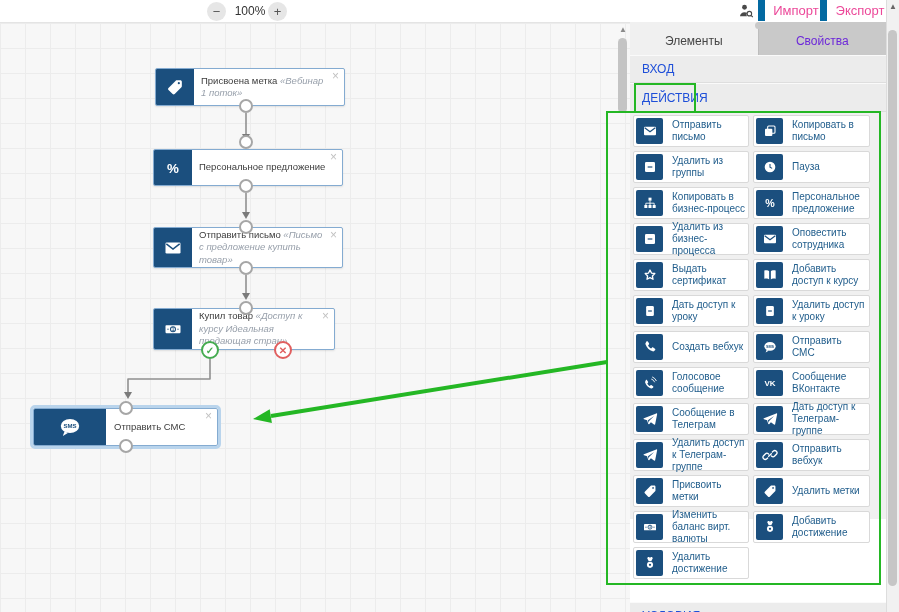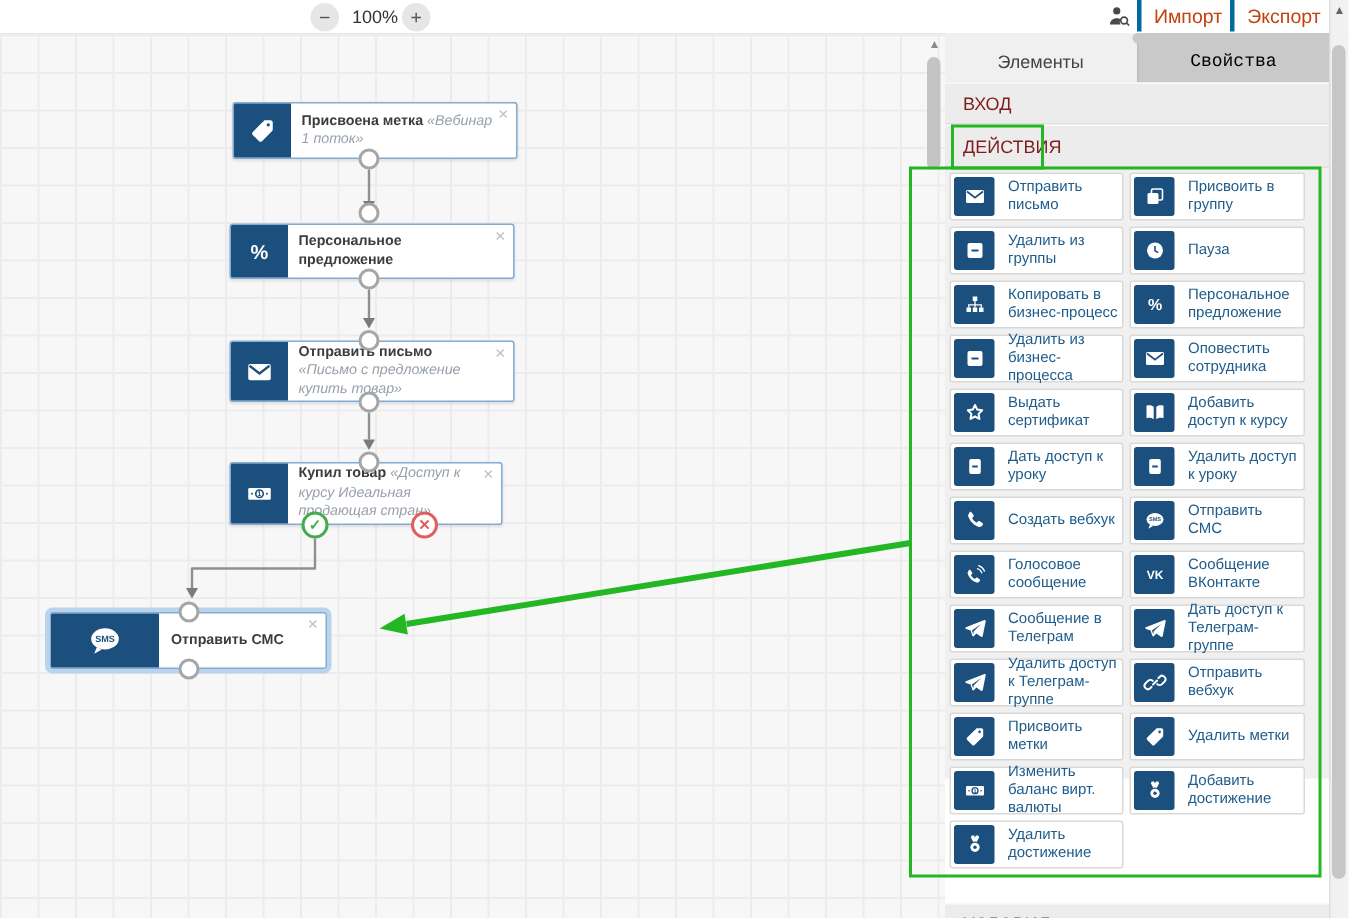--- a/index.html
+++ b/index.html
@@ -8,39 +8,39 @@
 
   
   .topbar{position:absolute;left:0;top:0;width:899px;height:22px;background:#fff;border-bottom:1px solid #e4e4e4;z-index:5;}
   .zoom-btn{position:absolute;top:2px;width:19px;height:19px;border-radius:50%;background:#e6e6e6;color:#555;
     font-size:13px;line-height:19px;text-align:center;cursor:pointer;}
   .zoom-out{left:207px;}
   .zoom-in{left:268px;}
   .zoom-level{position:absolute;left:234px;top:4px;font-size:12px;color:#333;width:32px;text-align:center;}
   .tb-icon{position:absolute;left:736px;top:1px;width:20px;height:20px;}
   .tb-icon svg{width:18px;height:18px;margin:1px;}
-  .tb-btn{position:absolute;top:0;height:21px;line-height:21px;font-size:13px;color:#c2410c;text-align:center;
-    border-left:3px solid #0369a1;cursor:pointer;background:#fff;}
+  .tb-btn{position:absolute;top:0;height:21px;line-height:21px;font-size:13px;color:#ec4899;text-align:center;
+    border-left:7px solid #0369a1;cursor:pointer;background:#fff;}
   .tb-import{left:758px;width:62px;}
   .tb-export{left:820px;width:66px;}
 
   
   .canvas{position:absolute;left:0;top:23px;width:630px;height:589px;background:#f7f7f7;
     background-image:linear-gradient(#ececec 1px,transparent 1px),linear-gradient(90deg,#ececec 1px,transparent 1px);
     background-size:25px 25px;z-index:1;}
   .edges{position:absolute;left:0;top:0;width:630px;height:589px;z-index:2;pointer-events:none;}
 
   .flow-node{position:absolute;background:#fff;border:1px solid #84abd1;border-radius:2px;
     box-shadow:0 1px 2px rgba(0,0,0,.10);box-sizing:border-box;z-index:3;cursor:move;}
   .node-icon{position:absolute;left:0;top:0;bottom:0;width:38px;background:#1b4f7e;display:flex;
     align-items:center;justify-content:center;border-radius:1px 0 0 1px;}
   .node-icon svg{width:20px;height:20px;}
   .node-body{margin:2px 15px 2px 45px;height:calc(100% - 4px);display:flex;flex-direction:column;
     justify-content:center;font-size:9.5px;line-height:12.5px;color:#3c3c3c;}
-  .node-title{font-weight:bold;}
+  .node-title{font-weight:normal;}
   .node-sub{font-style:italic;font-weight:normal;color:#98a0ab;}
   .node-close{position:absolute;top:1px;right:5px;color:#c2c2c2;font-size:12px;line-height:12px;cursor:pointer;}
   .flow-node.sel{outline:3px solid #b9d4ec;}
   .flow-node.sel .node-icon{width:72px;}
   .flow-node.sel .node-icon svg{width:26px;height:26px;}
   .flow-node.sel .node-body{margin-left:80px;}
 
   .port{position:absolute;width:14px;height:14px;border-radius:50%;background:#fff;border:2px solid #a6a6a6;
     box-sizing:border-box;z-index:4;cursor:crosshair;}
   .badge{position:absolute;width:18px;height:18px;border-radius:50%;background:#fff;box-sizing:border-box;
@@ -51,24 +51,24 @@
   
   .cv-scroll-arrow{position:absolute;left:617px;top:25px;width:12px;font-size:8px;color:#8a8a8a;text-align:center;z-index:6;cursor:pointer;}
   .cv-scroll-thumb{position:absolute;left:618px;top:38px;width:9px;height:75px;background:#c4c4c4;border-radius:5px;z-index:6;cursor:grab;}
   
   .h-scroll-thumb{position:absolute;left:755px;top:22px;width:142px;height:7px;background:#c9c9c9;border-radius:4px;z-index:6;cursor:grab;}
 
   
   .panel{position:absolute;left:630px;top:22px;width:256px;height:497px;background:#f0f0f0;z-index:5;}
   .tabs{position:absolute;left:0;top:6px;width:256px;height:27px;display:flex;}
   .tab{width:50%;text-align:center;line-height:27px;font-size:12px;color:#444;cursor:pointer;}
-  .tab.inactive{background:#c9c9c9;color:#000000;border-left:1px solid #bdbdbd;font-family:Liberation Mono, monospace;}
+  .tab.inactive{background:#c9c9c9;color:#6d28d9;border-left:1px solid #bdbdbd;}
   .section-h{position:absolute;left:0;width:256px;background:#ececec;border-top:1px solid #fafafa;
     border-bottom:1px solid #dedede;display:flex;align-items:center;padding-left:12px;box-sizing:border-box;
-    font-size:12px;color:#7f1d1d;cursor:pointer;}
+    font-size:12px;color:#1d4ed8;cursor:pointer;}
   .sec-input{top:33px;height:28px;}
   .sec-actions{top:61px;height:29px;}
   .sec-conditions{top:568px;height:22px;align-items:flex-end;padding-bottom:0px;margin-top:12px;}
 
   .grid{position:absolute;left:3px;top:93px;width:240px;display:grid;
     grid-template-columns:116px 117px;column-gap:4px;row-gap:4px;}
   .card{display:flex;align-items:center;background:#fff;border:1px solid #d9d9d9;border-radius:2px;
     height:32px;box-sizing:border-box;padding:2px;cursor:grab;}
   .card-icon{width:27px;height:26px;background:#1b4f7e;border-radius:2px;flex:0 0 27px;
     display:flex;align-items:center;justify-content:center;}
@@ -229,21 +229,21 @@
           </span>
           <span class="card-label">Отправить письмо</span>
         </div>
         <div class="card">
           <span class="card-icon">
             <svg viewBox="0 0 24 24">
               <rect x="8.5" y="4.5" width="11" height="11" rx="1.5" fill="none" stroke="#fff" stroke-width="1.6"></rect>
               <rect x="4.5" y="8.5" width="11" height="11" rx="1.5" fill="#fff"></rect>
             </svg>
           </span>
-          <span class="card-label">Присвоить в группу</span>
+          <span class="card-label">Копировать в письмо</span>
         </div>
         <div class="card">
           <span class="card-icon">
             <svg viewBox="0 0 24 24">
               <rect x="4.5" y="4.5" width="15" height="15" rx="2" fill="#fff"></rect>
               <path d="M8.5 12h7" stroke="#1b4f7e" stroke-width="1.8"></path>
             </svg>
           </span>
           <span class="card-label">Удалить из группы</span>
         </div>

